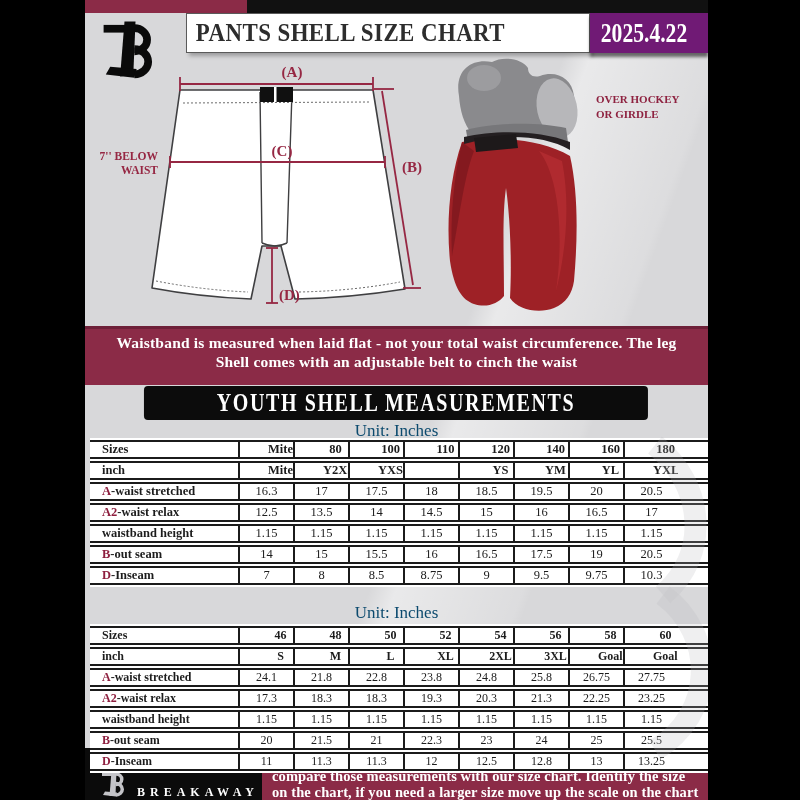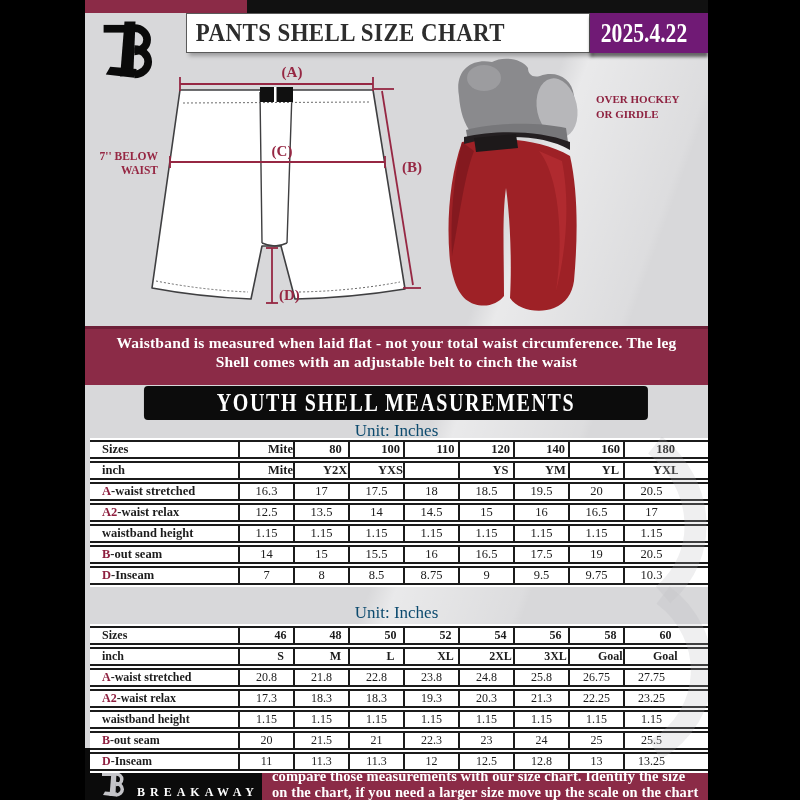--- a/index.html
+++ b/index.html
@@ -292,21 +292,21 @@
           <td class="val b">L</td>
           <td class="val b">XL</td>
           <td class="val b">2XL</td>
           <td class="val b">3XL</td>
           <td class="val b">Goalie</td>
           <td class="val b">Goalie+</td>
           <td class="ghost"></td>
         </tr>
         <tr>
           <td class="lbl"><span class="pfx">A</span>-waist stretched</td>
-          <td class="val">20.8</td>
+          <td class="val">24.1</td>
           <td class="val">21.8</td>
           <td class="val">22.8</td>
           <td class="val">23.8</td>
           <td class="val">24.8</td>
           <td class="val">25.8</td>
           <td class="val">26.75</td>
           <td class="val">27.75</td>
           <td class="ghost"></td>
         </tr>
         <tr>

